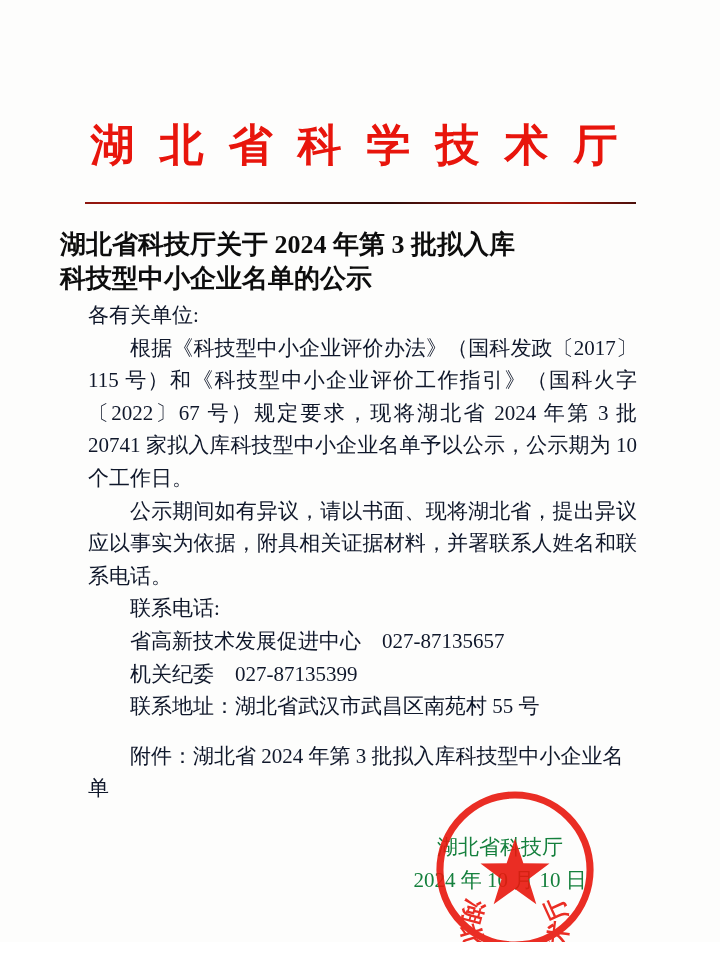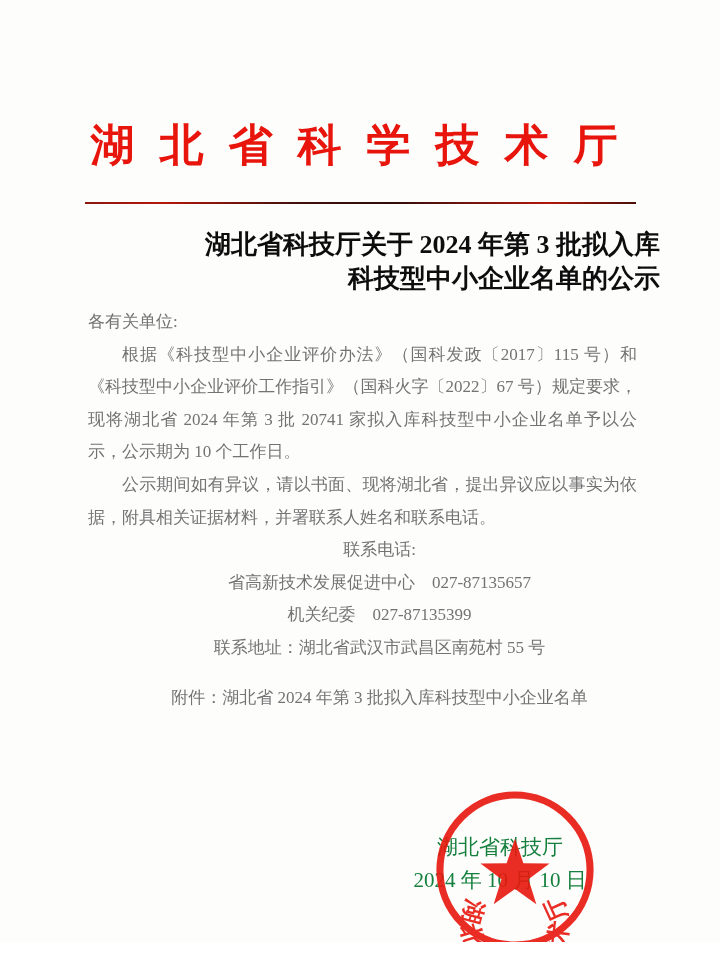--- a/index.html
+++ b/index.html
@@ -28,39 +28,39 @@
   .divider {
     position: absolute;
     top: 202px; left: 85px; width: 551px; height: 2px;
     background: linear-gradient(to right,
       #8c1710 0%, #b5170a 14%, #43100b 38%, #2e0b08 55%,
       #7c150e 72%, #b0170a 84%, #4a0f0a 100%);
   }
   .doc-title {
     position: absolute;
     top: 228px; left: 60px; width: 600px;
-    text-align: right;
+    text-align: left;
     font-size: 26px;
     line-height: 34px;
     font-weight: bold;
     color: #0d0d0d;
   }
   .doc-body {
     position: absolute;
-    top: 306px; left: 88px; width: 549px;
-    font-size: 17px;
+    top: 299px; left: 88px; width: 549px;
+    font-size: 21px;
     line-height: 32.6px;
-    color: #737373;
+    color: #0f172a;
   }
   .doc-body p {
     margin: 0;
     text-align: justify;
   }
   .doc-body p.indent { text-indent: 2em; }
-  .doc-body p.nojust { text-align: center; white-space: pre-wrap; }
+  .doc-body p.nojust { text-align: left; white-space: pre-wrap; }
   .doc-body p.attachment { margin-top: 17px; }
   .signature {
     position: absolute;
     top: 831px; left: 368px; width: 264px;
     text-align: center;
     font-size: 21px;
     line-height: 32.6px;
     color: #15803d;
   }
   .seal {

